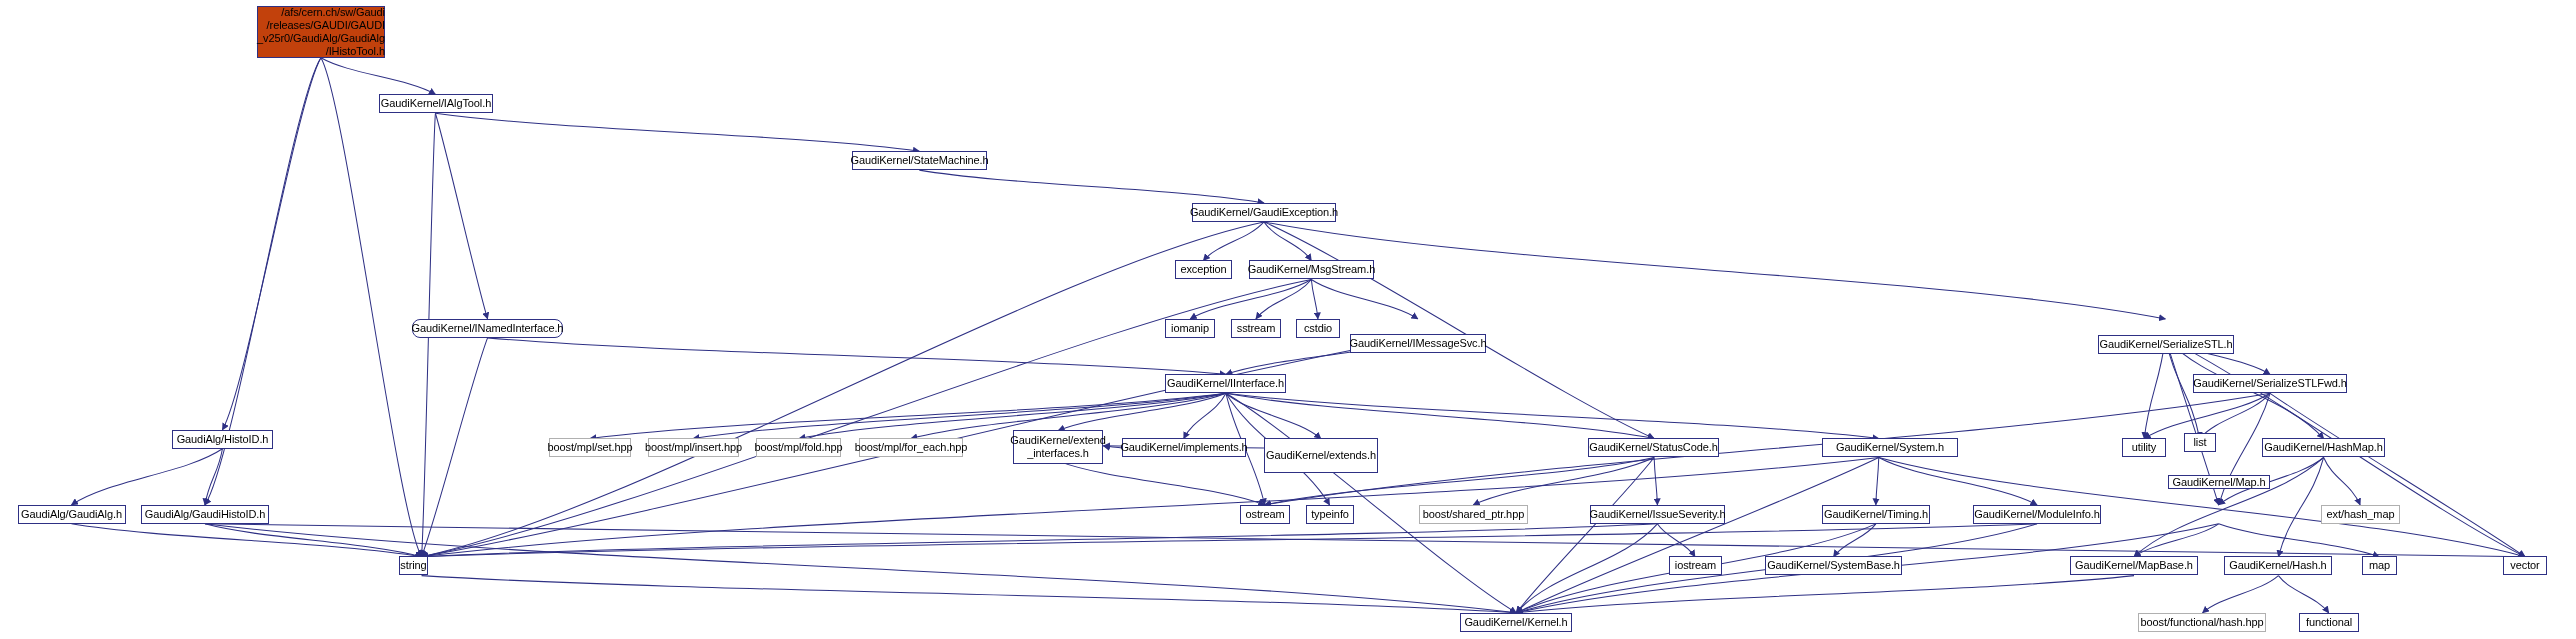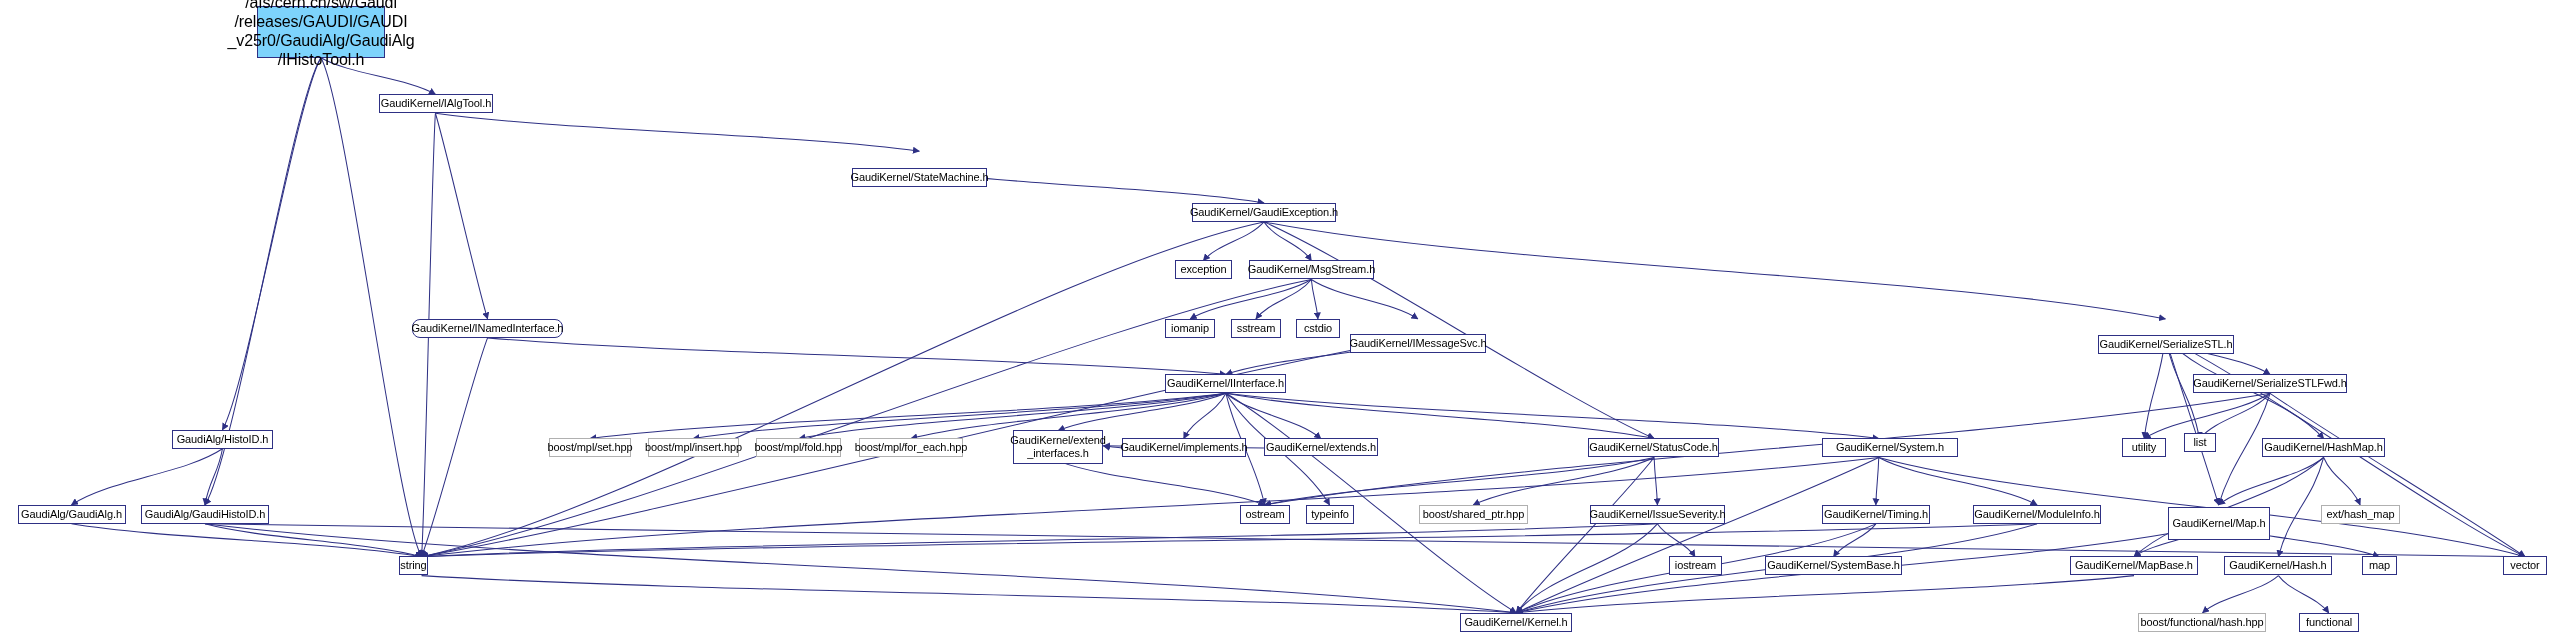--- a/index.html
+++ b/index.html
@@ -22,21 +22,21 @@
     color:#000000;
     background:#ffffff;
     border:0.7px solid #2e3084;
     font-size:11px;
     line-height:1.18;
     white-space:pre-line;
     letter-spacing:-0.1px;
     padding:0 2.2px;
   }
   .node.gray{border:0.7px solid #b0b0b0;}
-  .node.root{background:#7dd3fc;border:0.7px solid #2e3084;font-size:16px;}
+  .node.root{background:#c2410c;border:0.7px solid #2e3084;font-size:11px;text-align:right;}
 </style>
 </head>
 <body>
 
 <div id="graph">
   <svg id="edges" xmlns="http://www.w3.org/2000/svg" viewBox="0 0 3532 877" width="2576" height="640">
     <defs>
       <marker id="arrow" viewBox="0 0 10 10" refX="9" refY="5" markerWidth="7" markerHeight="7" orient="auto-start-reverse">
         <path d="M 0 0 L 10 5 L 0 10 z" fill="#2e3084"></path>
       </marker>
@@ -124,55 +124,55 @@
         <path d="M 281 718 C 1076.25 738.25, 2666.75 742.75, 3462 763" marker-end="url(#arrow)"></path>
         <path d="M 578 789 C 953.25 811.95, 1703.75 817.05, 2079 840" marker-end="url(#arrow)"></path>
       </g>
   </svg>
   <div id="node-layer">
       <div class="node root" style="left: 257px; top: 5.8px; width: 128px; height: 52px;">/afs/cern.ch/sw/Gaudi
 /releases/GAUDI/GAUDI
 _v25r0/GaudiAlg/GaudiAlg
 /IHistoTool.h</div>
       <div class="node" style="left: 379px; top: 94px; width: 114px; height: 19px;">GaudiKernel/IAlgTool.h</div>
-      <div class="node" style="left: 852px; top: 168px; width: 135px; height: 19px;">GaudiKernel/StateMachine.h</div>
+      <div class="node" style="left: 852px; top: 151px; width: 135px; height: 19px;">GaudiKernel/StateMachine.h</div>
       <div class="node" style="left: 1192px; top: 203px; width: 144px; height: 19px;">GaudiKernel/GaudiException.h</div>
       <div class="node" style="left: 1175px; top: 260px; width: 57px; height: 19px;">exception</div>
       <div class="node" style="left: 1249px; top: 260px; width: 125px; height: 19px;">GaudiKernel/MsgStream.h</div>
       <div class="node" style="left: 1165px; top: 319px; width: 50px; height: 19px;">iomanip</div>
       <div class="node" style="left: 1231px; top: 319px; width: 50px; height: 19px;">sstream</div>
       <div class="node" style="left: 1296px; top: 319px; width: 44px; height: 19px;">cstdio</div>
       <div class="node" style="left: 1350px; top: 319px; width: 136px; height: 19px; margin-top: 15px;">GaudiKernel/IMessageSvc.h</div>
       <div class="node" style="left: 412px; top: 319px; width: 151px; height: 19px; border-radius: 8px;">GaudiKernel/INamedInterface.h</div>
       <div class="node" style="left: 2098px; top: 319px; width: 136px; height: 19px; margin-top: 16px;">GaudiKernel/SerializeSTL.h</div>
       <div class="node" style="left: 2193px; top: 374px; width: 154px; height: 19px;">GaudiKernel/SerializeSTLFwd.h</div>
       <div class="node" style="left: 1165px; top: 374px; width: 121px; height: 19px;">GaudiKernel/IInterface.h</div>
       <div class="node" style="left: 172px; top: 430px; width: 101px; height: 19px;">GaudiAlg/HistoID.h</div>
       <div class="node gray" style="left: 549px; top: 438px; width: 82px; height: 19px;">boost/mpl/set.hpp</div>
       <div class="node gray" style="left: 648px; top: 438px; width: 91px; height: 19px;">boost/mpl/insert.hpp</div>
       <div class="node gray" style="left: 756px; top: 438px; width: 85px; height: 19px;">boost/mpl/fold.hpp</div>
       <div class="node gray" style="left: 859px; top: 438px; width: 104px; height: 19px;">boost/mpl/for_each.hpp</div>
       <div class="node" style="left: 1013px; top: 430px; width: 90px; height: 34px;">GaudiKernel/extend
 _interfaces.h</div>
       <div class="node" style="left: 1122px; top: 438px; width: 124px; height: 19px;">GaudiKernel/implements.h</div>
-      <div class="node" style="left: 1264px; top: 438px; width: 114px; height: 18px;">GaudiKernel/extends.h</div>
+      <div class="node" style="left: 1264px; top: 438px; width: 114px; height: 35px;">GaudiKernel/extends.h</div>
       <div class="node" style="left: 1588px; top: 438px; width: 131px; height: 19px;">GaudiKernel/StatusCode.h</div>
       <div class="node" style="left: 1822px; top: 438px; width: 136px; height: 19px; text-align: center;">GaudiKernel/System.h</div>
       <div class="node" style="left: 2122px; top: 438px; width: 44px; height: 19px;">utility</div>
       <div class="node" style="left: 2184px; top: 433px; width: 32px; height: 19px;">list</div>
       <div class="node" style="left: 2262px; top: 438px; width: 123px; height: 19px;">GaudiKernel/HashMap.h</div>
       <div class="node" style="left: 17.5px; top: 505px; width: 108px; height: 19px;">GaudiAlg/GaudiAlg.h</div>
       <div class="node" style="left: 141px; top: 505px; width: 128px; height: 19px;">GaudiAlg/GaudiHistoID.h</div>
       <div class="node" style="left: 1240px; top: 505px; width: 50px; height: 19px;">ostream</div>
       <div class="node" style="left: 1306px; top: 505px; width: 48px; height: 19px;">typeinfo</div>
       <div class="node gray" style="left: 1419px; top: 505px; width: 109px; height: 19px;">boost/shared_ptr.hpp</div>
       <div class="node" style="left: 1590px; top: 505px; width: 135px; height: 19px;">GaudiKernel/IssueSeverity.h</div>
       <div class="node" style="left: 1822px; top: 505px; width: 108px; height: 19px;">GaudiKernel/Timing.h</div>
       <div class="node" style="left: 1973px; top: 505px; width: 128px; height: 19px;">GaudiKernel/ModuleInfo.h</div>
-      <div class="node" style="left: 2168px; top: 507px; width: 102px; height: 33px;">GaudiKernel/Map.h</div>
+      <div class="node" style="left: 2168px; top: 475px; width: 102px; height: 14px;">GaudiKernel/Map.h</div>
       <div class="node gray" style="left: 2321px; top: 505px; width: 79px; height: 19px;">ext/hash_map</div>
       <div class="node" style="left: 399px; top: 556px; width: 29px; height: 19px;">string</div>
       <div class="node" style="left: 1669px; top: 556px; width: 53px; height: 19px;">iostream</div>
       <div class="node" style="left: 1765px; top: 556px; width: 137px; height: 19px;">GaudiKernel/SystemBase.h</div>
       <div class="node" style="left: 2070px; top: 556px; width: 128px; height: 19px;">GaudiKernel/MapBase.h</div>
       <div class="node" style="left: 2224px; top: 556px; width: 108px; height: 19px;">GaudiKernel/Hash.h</div>
       <div class="node" style="left: 2362px; top: 556px; width: 35px; height: 19px;">map</div>
       <div class="node" style="left: 2503px; top: 556px; width: 44px; height: 19px;">vector</div>
       <div class="node" style="left: 1460px; top: 613px; width: 112px; height: 19px;">GaudiKernel/Kernel.h</div>
       <div class="node gray" style="left: 2138px; top: 613px; width: 128px; height: 19px;">boost/functional/hash.hpp</div>

